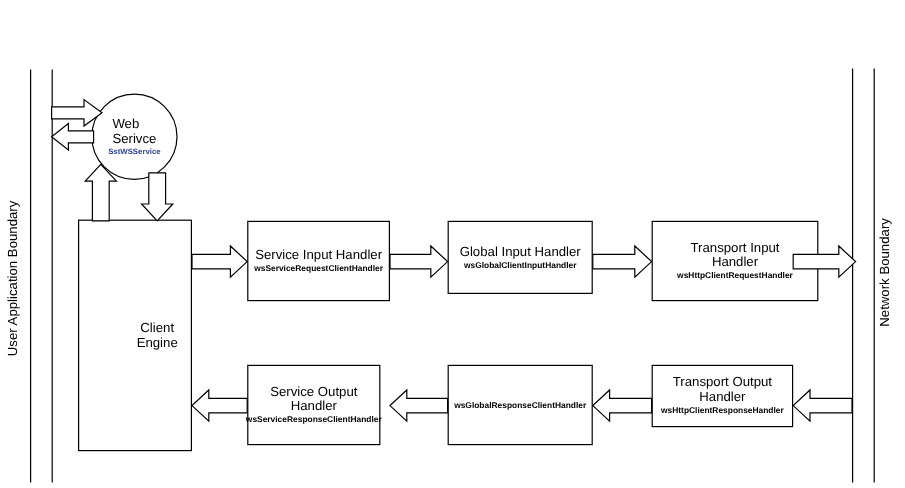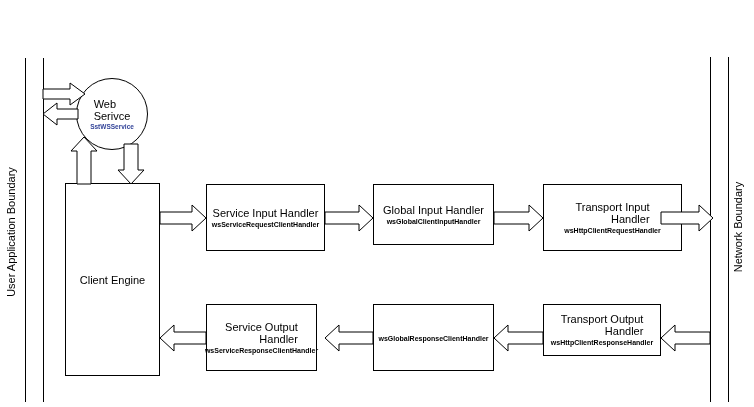--- a/index.html
+++ b/index.html
@@ -16,36 +16,36 @@
   .vlabel{
     position:absolute;width:300px;height:16px;text-align:center;
     font-size:11px;line-height:16px;transform:rotate(-90deg);
   }
   .vlabel.left{left:-139px;top:224px;}
   .vlabel.right{left:588px;top:219px;}
   .node{
     position:absolute;box-sizing:border-box;
     border:1px solid var(--outline,#000);background:#fff;
     display:flex;flex-direction:column;align-items:center;justify-content:center;
-    text-align:right;
+    text-align:center;
   }
   .node-title{font-size:11px;line-height:12px;white-space:pre-line;}
   .node-sub{
     font-size:7px;font-weight:bold;line-height:8px;margin-top:2px;
     white-space:nowrap;color:var(--box_sub_label,#000);
   }
   .circle{
     position:absolute;left:76px;top:78px;width:72px;height:72px;
     box-sizing:border-box;border:1px solid var(--outline,#000);
     border-radius:50%;background:#fff;
     display:flex;flex-direction:column;align-items:center;justify-content:center;
     text-align:left;
   }
   .circle .node-sub{font-size:6.5px;color:var(--circle_sub_label,#334499);margin-top:1px;}
-  #client-engine{left:65px;top:183px;width:95px;height:193px;}
+  #client-engine{left:65px;top:183px;width:95px;height:193px;padding-left:37px;}
   #service-input-handler{left:206px;top:184px;width:119px;height:67px;}
   #global-input-handler{left:373px;top:184px;width:121px;height:61px;}
   #transport-input-handler{left:543px;top:184px;width:139px;height:67px;}
   #service-output-handler{left:206px;top:304px;width:111px;height:67px;}
   #global-output-handler{left:373px;top:304px;width:121px;height:67px;}
   #transport-output-handler{left:543px;top:304px;width:118px;height:52px;}
   svg.overlay{position:absolute;left:0;top:0;z-index:5;pointer-events:none;}
   svg.overlay line{stroke:var(--outline,#000);stroke-width:1;}
   svg.overlay polygon{stroke:var(--outline,#000);stroke-width:1;fill:#fff;}
 </style>

